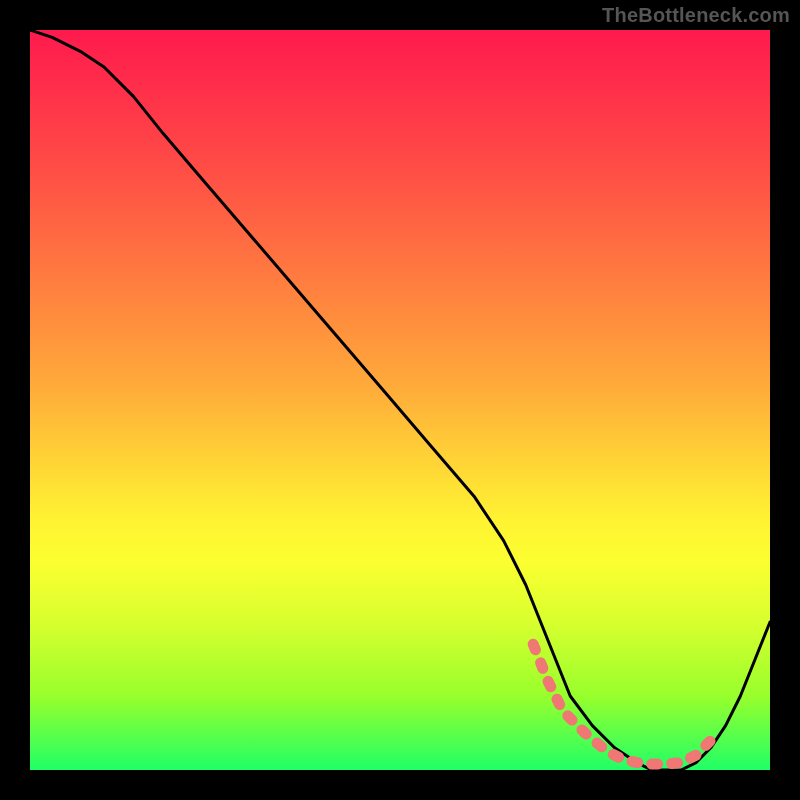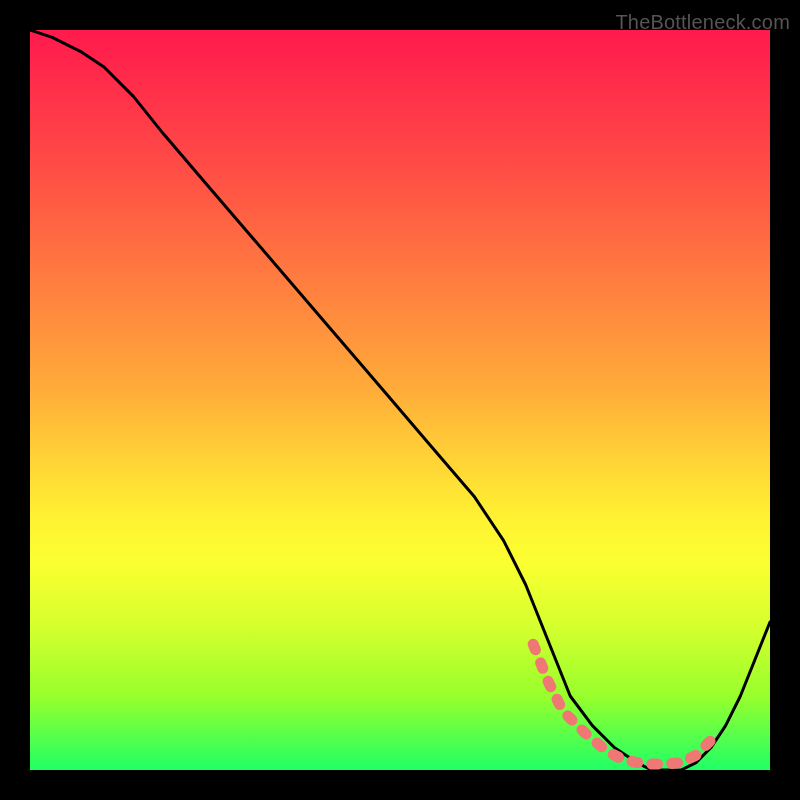--- a/index.html
+++ b/index.html
@@ -12,25 +12,25 @@
     font-family: Arial, Helvetica, sans-serif;
   }
   .frame {
     position: relative;
     width: 800px;
     height: 800px;
     background: #000;
   }
   .watermark {
     position: absolute;
-    top: 11px;
+    top: 4px;
     right: 10px;
     color: #555;
     font-size: 20px;
-    font-weight: 400;
+    font-weight: 700;
     letter-spacing: 0.2px;
     z-index: 5;
     user-select: none;
   }
   .plot {
     position: absolute;
     left: 30px;
     top: 30px;
     width: 740px;
     height: 740px;

